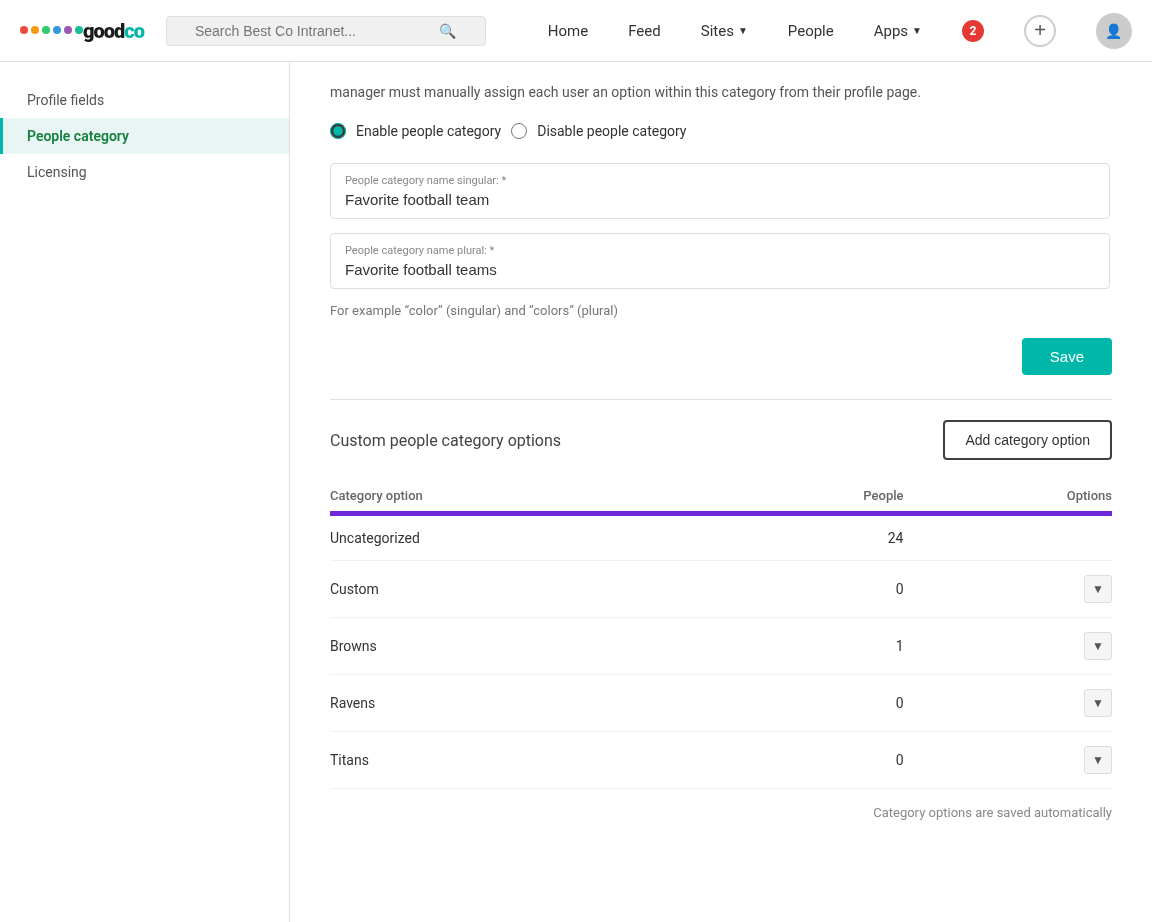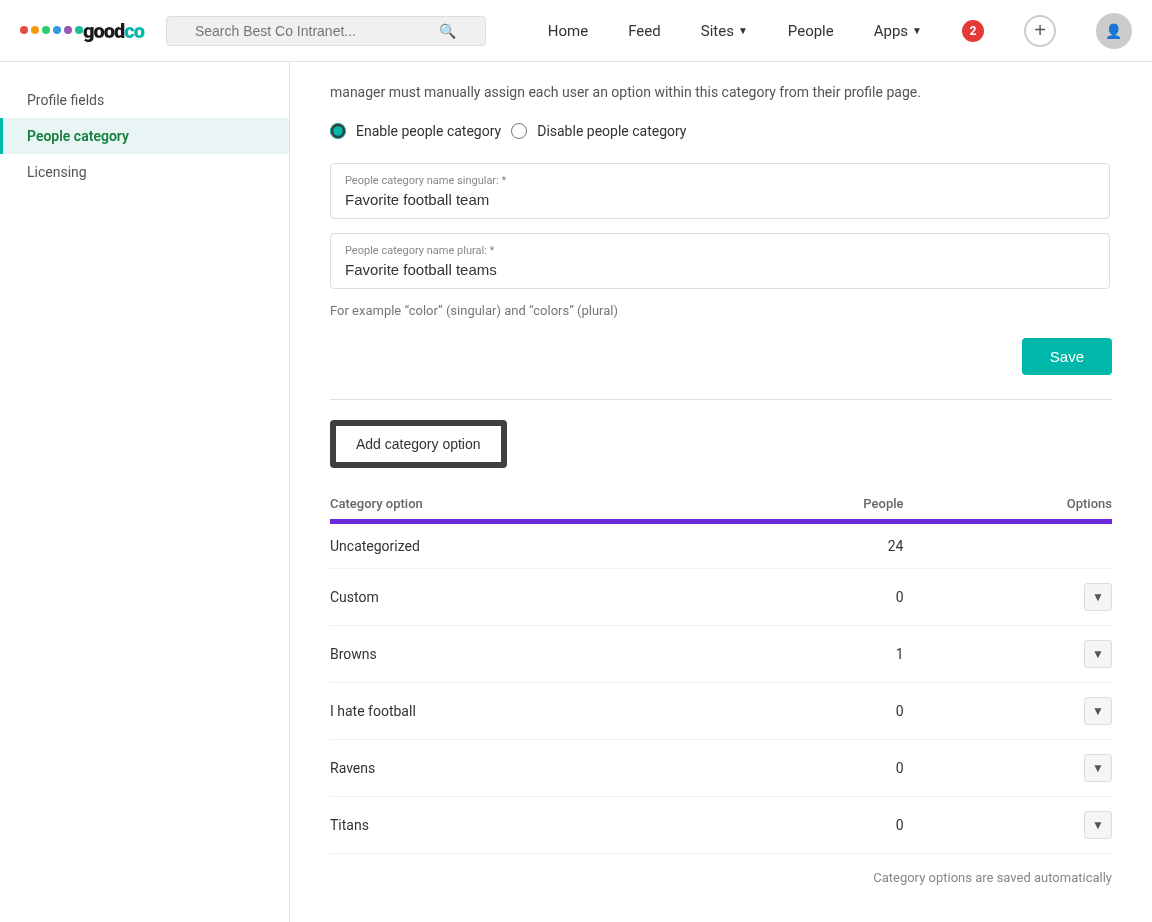--- a/index.html
+++ b/index.html
@@ -214,21 +214,21 @@
       align-items: center;
       justify-content: space-between;
       margin-bottom: 20px;
     }
     .section-title {
       font-size: 16px;
       color: #444;
     }
     .add-option-btn {
       background: #fff;
-      border: 6px solid #404040;
+      border: 2px solid #404040;
       border-radius: 4px;
       padding: 10px 20px;
       font-size: 14px;
       cursor: pointer;
       color: #333;
     }
 
     
     .category-table {
       width: 100%;
@@ -376,20 +376,21 @@
       <input type="text" value="Favorite football teams" style="">
     </div>
 
     <p class="hint-text">For example “color” (singular) and “colors” (plural)</p>
 
     <button class="save-btn">Save</button>
 
     <hr class="divider">
 
     <div class="section-header">
+      <span class="section-title">Custom people category options</span>
       <button class="add-option-btn">Add category option</button>
     </div>
 
     <table class="category-table">
       <thead>
         <tr>
           <th>Category option</th>
           <th class="col-people">People</th>
           <th class="col-options">Options</th>
         </tr>
@@ -411,27 +412,20 @@
         </tr>
 
         <tr class="table-row">
           <td>Browns</td>
           <td class="col-people">1</td>
           <td class="col-options">
             <button class="dropdown-btn">▼</button>
           </td>
         </tr>
 
-        <tr class="table-row">
-          <td>I hate football</td>
-          <td class="col-people">0</td>
-          <td class="col-options">
-            <button class="dropdown-btn">▼</button>
-          </td>
-        </tr>
 
         <tr class="table-row">
           <td>Ravens</td>
           <td class="col-people">0</td>
           <td class="col-options">
             <button class="dropdown-btn">▼</button>
           </td>
         </tr>
 
         <tr class="table-row">

